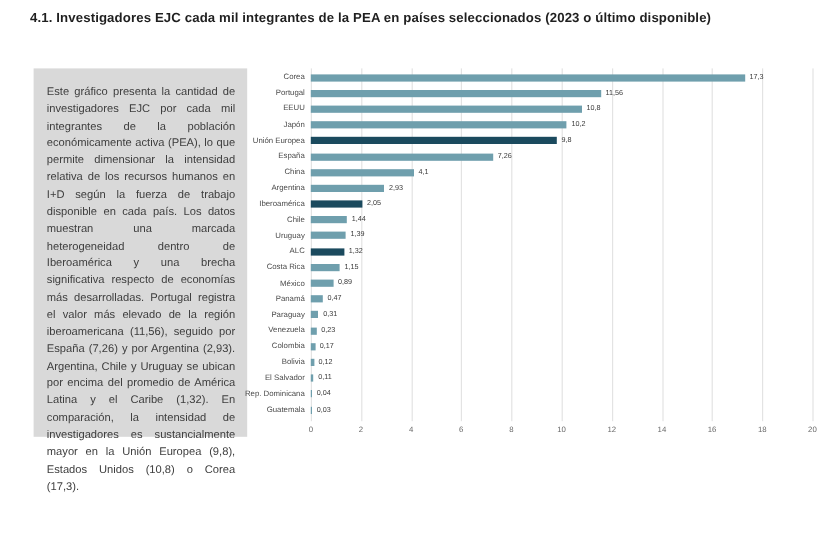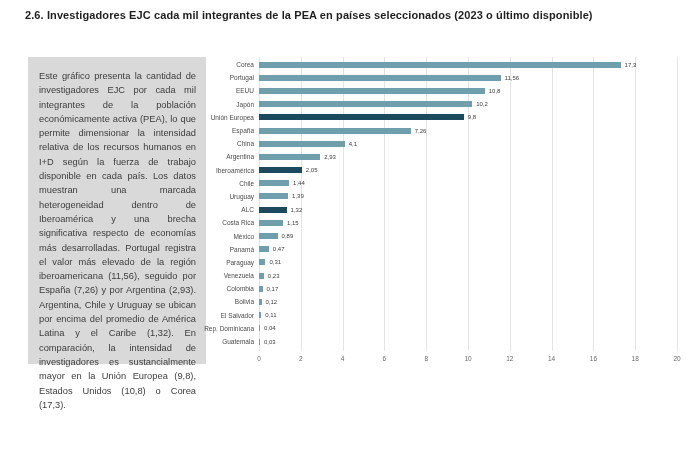--- a/index.html
+++ b/index.html
@@ -62,21 +62,21 @@
     width: 418px; height: 10px;
   }
   .tick-label {
     position: absolute; transform: translateX(-50%);
     font-size: 6.5px; color: #6a6a6a;
   }
 </style>
 </head>
 <body>
 
-<div class="page-title">2.6. Investigadores EJC cada mil integrantes de la PEA en países seleccionados (2023 o último disponible)</div>
+<div class="page-title">4.1. Investigadores EJC cada mil integrantes de la PEA en países seleccionados (2023 o último disponible)</div>
 
 <div class="sidebar" style="background: rgb(217, 217, 217);">
   <div class="sidebar-text">Este gráfico presenta la cantidad de investigadores EJC por cada mil integrantes de la población económicamente activa (PEA), lo que permite dimensionar la intensidad relativa de los recursos humanos en I+D según la fuerza de trabajo disponible en cada país. Los datos muestran una marcada heterogeneidad dentro de Iberoamérica y una brecha significativa respecto de economías más desarrolladas. Portugal registra el valor más elevado de la región iberoamericana (11,56), seguido por España (7,26) y por Argentina (2,93). Argentina, Chile y Uruguay se ubican por encima del promedio de América Latina y el Caribe (1,32). En comparación, la intensidad de investigadores es sustancialmente mayor en la Unión Europea (9,8), Estados Unidos (10,8) o Corea (17,3).</div>
 </div>
 
 <div class="chart">
   <div class="plot-bg">
       <div class="gridline" style="left: 0px; background: rgb(227, 227, 227);"></div>
       <div class="gridline" style="left: 41.8px; background: rgb(227, 227, 227);"></div>
       <div class="gridline" style="left: 83.6px; background: rgb(227, 227, 227);"></div>

